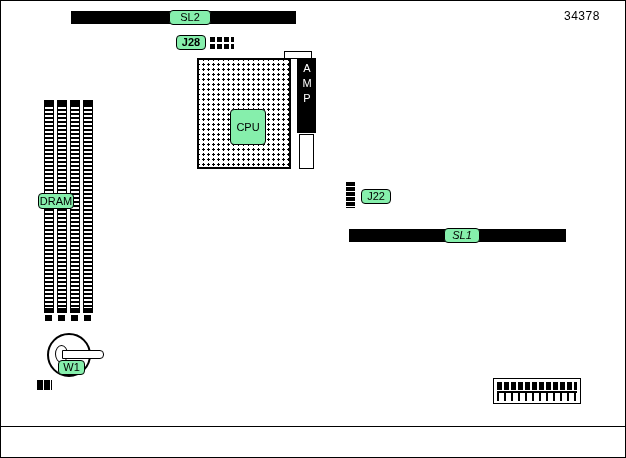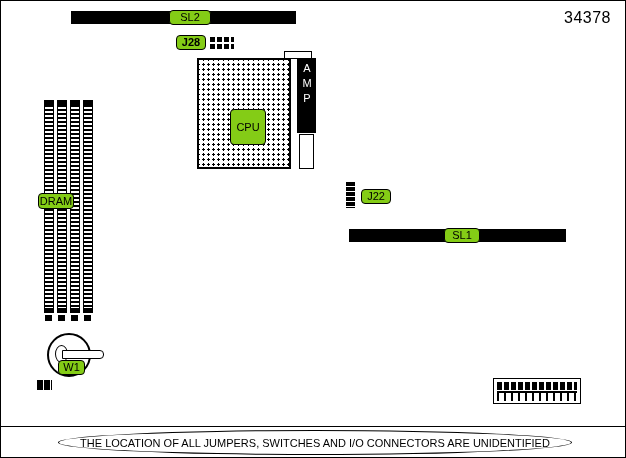--- a/index.html
+++ b/index.html
@@ -3,24 +3,24 @@
 <meta charset="utf-8">
 <style>
   * { margin:0; padding:0; box-sizing:border-box; }
   html,body { background:#fff; font-family:"Liberation Sans", sans-serif; }
   .page {
     position:relative; width:626px; height:458px;
     background:#fff; border:1px solid #000; overflow:hidden;
   }
   .figure-number {
     position:absolute; left:563px; top:8px;
-    font-size:16px; color:#000; letter-spacing:0.5px;
+    font-size:12px; color:#000; letter-spacing:0.5px;
   }
   .labelbox {
-    position:absolute; background:#84cc16; border:1px solid #000; border-radius:4px;
+    position:absolute; background:#86efac; border:1px solid #000; border-radius:4px;
     font-size:11px; color:#000; display:flex; align-items:center; justify-content:center;
     z-index:3; line-height:1;
   }
   .bar { position:absolute; background:#000; }
 
   
   .sl2-bar  { left:70px;  top:10px;  width:225px; height:13px; }
   .sl2-label{ left:168px; top:9px;   width:42px;  height:15px; }
 
   
@@ -69,21 +69,21 @@
 
   
   .j22-label{ left:312px; top:188px; width:30px; height:15px;margin-left:48px; }
   .j22-pins {
     position:absolute; left:345px; top:181px; width:9px; height:26px;
     background:repeating-linear-gradient(to bottom, #000 0 4px, #fff 4px 5px);
   }
 
   
   .sl1-bar  { left:348px; top:228px; width:217px; height:13px; }
-  .sl1-label{ left:443px; top:227px; width:36px;  height:15px; }
+  .sl1-label{ left:443px; top:227px; width:36px;  height:15px;font-style:italic; }
 
   
   .battery-circle {
     position:absolute; left:46px; top:332px; width:44px; height:44px;
     border:2px solid #000; border-radius:50%; background:#fff;
   }
   .battery-clip {
     position:absolute; left:54px; top:344px; width:13px; height:18px;
     border:1px solid #000; border-radius:50%; background:#fff; z-index:2;
   }
@@ -168,17 +168,14 @@
 
   <div class="w1-pins"></div>
   <div class="labelbox w1-label">W1</div>
 
   <div class="io-connector">
     <div class="io-pins-row"></div>
     <div class="io-comb"></div>
   </div>
 
   <div class="divider"></div>
-  <div class="caption-ellipse">
-    <span class="caption-text">THE LOCATION OF ALL JUMPERS, SWITCHES AND I/O CONNECTORS ARE UNIDENTIFIED</span>
-  </div>
 
 </div>
 
 </body></html>

